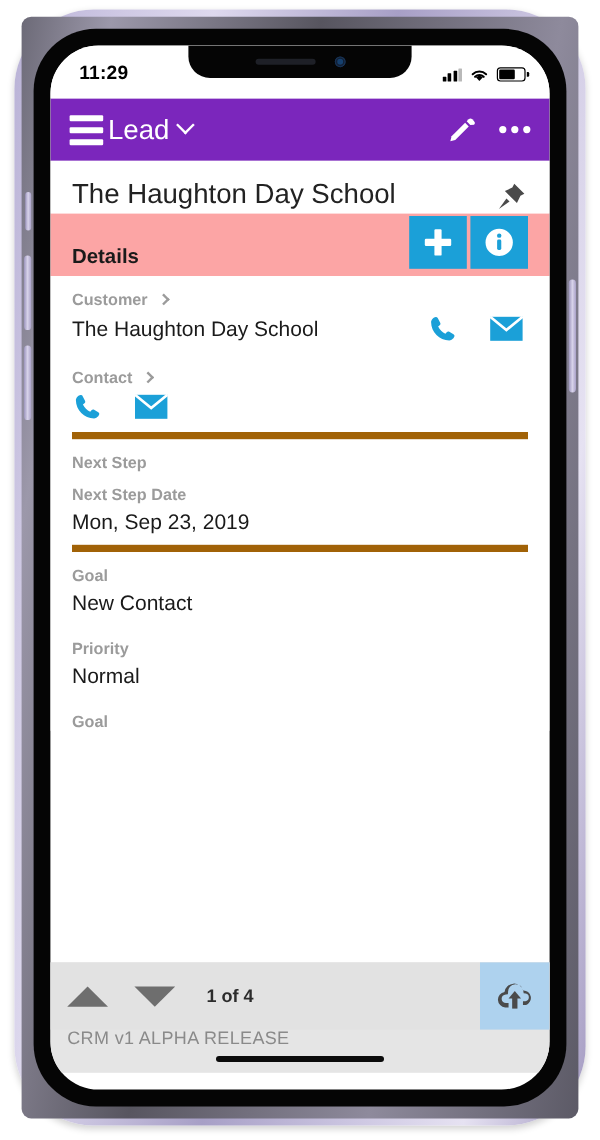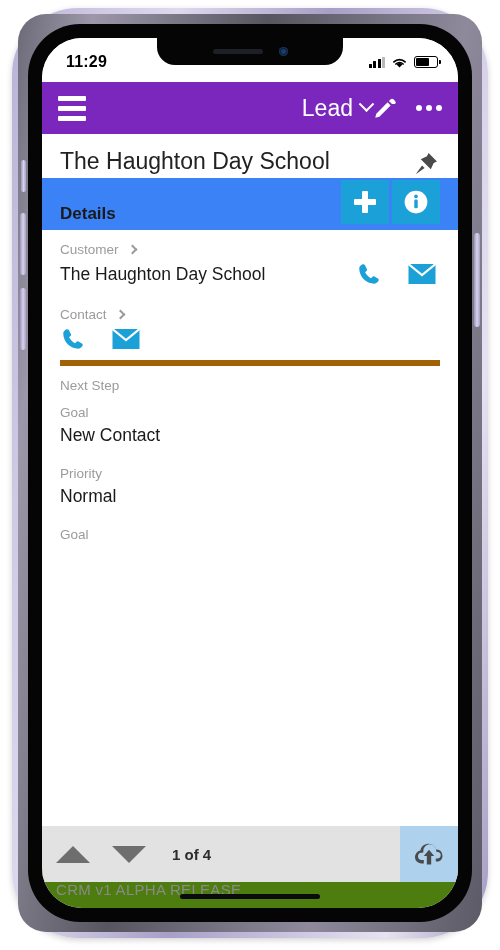--- a/index.html
+++ b/index.html
@@ -17,21 +17,21 @@
     position: absolute;
     left: 12px; top: 8px;
     width: 476px; height: 930px;
     border-radius: 66px;
     background: linear-gradient(100deg, #b9b2d6 0%, #cfc9e4 14%, #ded9ee 26%, #a79fc6 50%, #cdc7e2 70%, #e6e2f2 84%, #a49bc2 100%);
     box-shadow: 0 2px 6px rgba(0,0,0,.18);
   }
   .phone-frame-inner {
     position: absolute;
     left: 6px; top: 6px; right: 6px; bottom: 6px;
-    border-radius: 28px;
+    border-radius: 8px;
     background: linear-gradient(100deg, #6c6a77 0%, #9c98aa 12%, #57555f 40%, #8e8a9c 72%, #5c5a66 100%);
   }
   .phone-body {
     position: absolute;
     left: 10px; top: 10px; right: 10px; bottom: 10px;
     border-radius: 52px;
     background: #050505;
   }
   .screen {
     position: absolute;
@@ -91,72 +91,72 @@
     background: #7b26bc;
     display: flex; align-items: center;
     padding: 0 16px;
     color: #fff;
   }
   .hamburger { width: 28px; display: flex; flex-direction: column; gap: 5px; cursor: pointer; }
   .hamburger span { display: block; height: 5px; background: #fff; border-radius: 1px; }
   .appbar-title {
     flex: 1; text-align: center;
     font-size: 23px; color: #fff;
-    display: flex; align-items: center; justify-content: flex-end; gap: 8px;
+    display: flex; align-items: center; justify-content: flex-start; gap: 8px;
     margin-left: 4px;
   }
   .chev-down { width: 11px; height: 11px; border-right: 2.6px solid #fff; border-bottom: 2.6px solid #fff; transform: rotate(45deg) translate(-3px,-3px); }
   .appbar-actions { display: flex; align-items: center; gap: 18px; }
   .dots { display: flex; gap: 4px; }
   .dots i { width: 6px; height: 6px; border-radius: 50%; background: #fff; display: block; }
 
   
   .record-head {
     display: flex; align-items: flex-start;
     padding: 14px 18px 0 18px;
     background: #fff;
   }
   .record-title { font-size: 23px; color: #222; flex: 1; line-height: 1.2; }
 
   
   .details-bar {
     display: flex; align-items: center;
     padding: 26px 18px 6px 18px;
-    background: #3b82f6;
+    background: #fca5a5;
     position: relative;
   }
   .details-label { font-size: 17px; font-weight: bold; color: #1a1a1a; }
   .details-actions { margin-left: auto; display: flex; gap: 3px; position: absolute; right: 18px; top: 2px; }
   .sq-btn {
     width: 48px; height: 44px;
     background: #1ba0d8;
     display: flex; align-items: center; justify-content: center;
     cursor: pointer;
   }
   .plus-v { position: relative; width: 22px; height: 22px; }
   .plus-v::before, .plus-v::after { content:""; position:absolute; background:#fff; border-radius:1px; }
   .plus-v::before { left: 8px; top: 0; width: 6px; height: 22px; }
   .plus-v::after { top: 8px; left: 0; height: 6px; width: 22px; }
 
   
   .fields { background: #fff; padding: 0 18px; }
   .field { padding: 2px 0 0 0; }
   .field.with-rule { border-bottom: 6px solid #a16207; }
-  .flabel { font-size: 13.5px; font-weight: normal; color: #9b9b9b; display: flex; align-items: center; gap: 10px; padding-top: 10px; }
+  .flabel { font-size: 13.5px; font-weight: bold; color: #9b9b9b; display: flex; align-items: center; gap: 10px; padding-top: 10px; }
   .chev-right { width: 7px; height: 7px; border-right: 2px solid #9b9b9b; border-bottom: 2px solid #9b9b9b; transform: rotate(-45deg); }
   .fvalue-row { display: flex; align-items: center; min-height: 34px; padding: 4px 0 8px 0; }
   .fvalue { font-size: 17.5px; color: #1a1a1a; flex: 1; }
   .fvalue.empty { min-height: 30px; }
   .row-icons { display: flex; align-items: center; gap: 26px; padding-right: 4px; }
 
   
   .bottombar {
-    position: absolute; left: 0; right: 0; bottom: 0;
-    height: 82px;
-    background: #4d7c0f;
+    position: absolute; left: 0; right: 0; bottom: 14px;
+    height: 92px;
+    background: #e5e5e5;
   }
   .bottom-inner {
     height: 56px;
     background: #e2e2e2;
     display: flex; align-items: center;
     padding-left: 14px;
     position: relative;
   }
   .navarrows { display: flex; align-items: center; gap: 22px; margin-right: 26px; }
   .tri { width: 0; height: 0; cursor: pointer; }
@@ -295,20 +295,28 @@
                 </div>
               </div>
             </div>
 
             <div class="field">
               <div class="flabel">
                 <span>Next Step</span>
               </div>
             </div>
 
+            <div class="field with-rule">
+              <div class="flabel">
+                <span>Next Step Date</span>
+              </div>
+              <div class="fvalue-row">
+                <div class="fvalue">Mon, Sep 23, 2019</div>
+              </div>
+            </div>
 
 
             <div class="field">
               <div class="flabel">
                 <span>Goal</span>
               </div>
               <div class="fvalue-row">
                 <div class="fvalue">New Contact</div>
               </div>
             </div>

